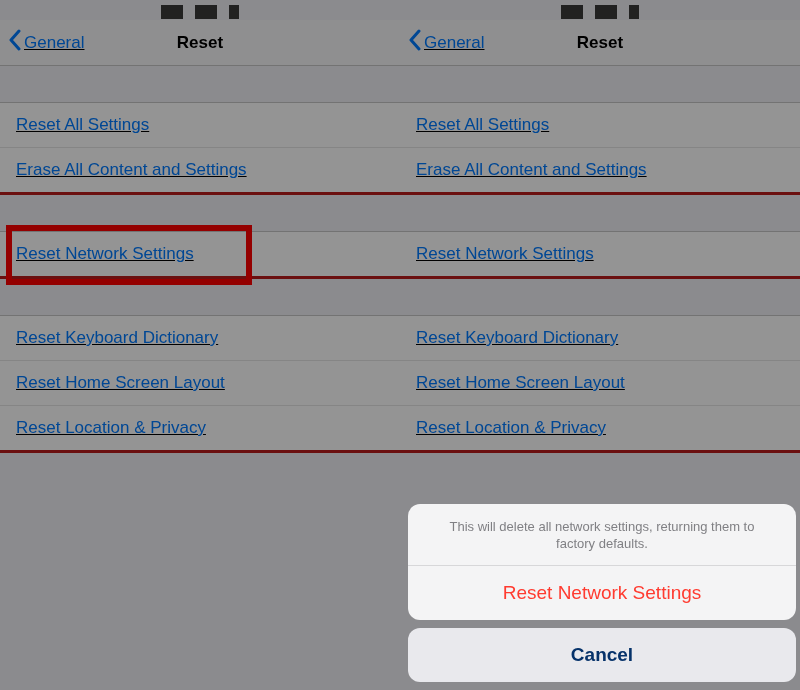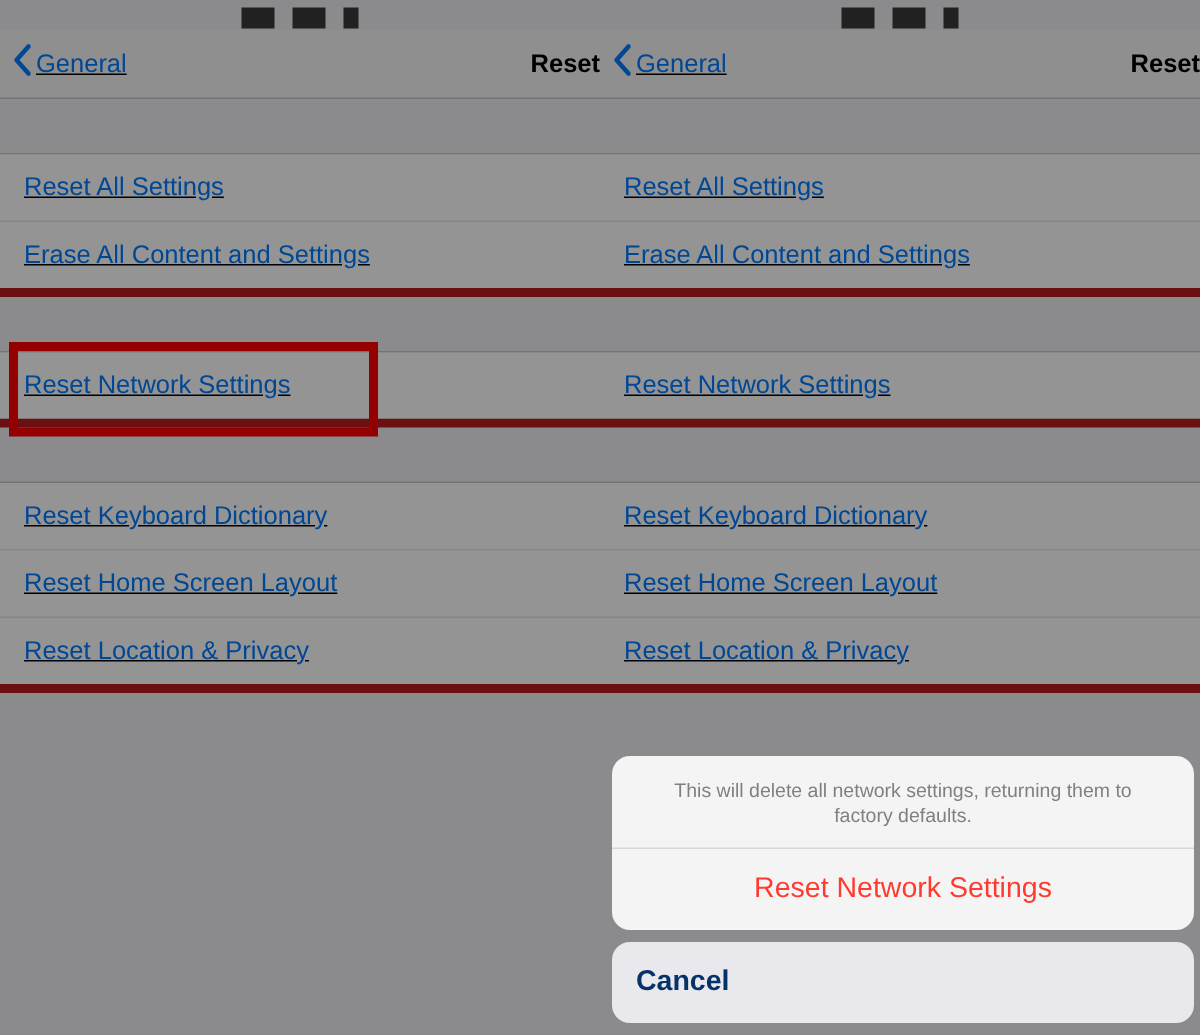--- a/index.html
+++ b/index.html
@@ -30,31 +30,31 @@
   .back {
     display: flex;
     align-items: center;
     color: #007aff;
     font-size: 17px;
   }
   .back svg { width: 14px; height: 22px; margin-right: 2px; }
   .title {
     position: absolute;
     left: 0; right: 0;
-    text-align: right;
+    text-align: center;
     font-size: 17px;
     font-weight: 600;
     color: #000;
     pointer-events: none;
   }
   .group {
     margin-top: 36px;
     background: #fff;
     border-top: 1px solid #c7c7c7;
-    border-bottom: 6px solid #b91c1c;
+    border-bottom: 3px solid #b91c1c;
   }
   .row {
     min-height: 44px;
     padding: 12px 16px;
     color: #007aff;
     font-size: 17px;
     background: #fff;
     border-bottom: 1px solid #e5e5e5;
     display: flex;
     align-items: center;
@@ -105,21 +105,21 @@
     padding: 16px;
     text-align: center;
     color: #ff3b30;
     font-size: 19px;
   }
   .sheet-cancel {
     margin-top: 8px;
     background: #e9e9ed;
     border-radius: 12px;
     padding: 16px;
-    text-align: left;
+    text-align: center;
     color: #06326a;
     font-size: 19px;
     font-weight: 600;
   }
 
   .status-shadow {
     position:absolute; top:0; left:0; right:0; height:20px;
     display:flex; align-items:flex-end; justify-content:center;
     padding-bottom:1px;
   }

